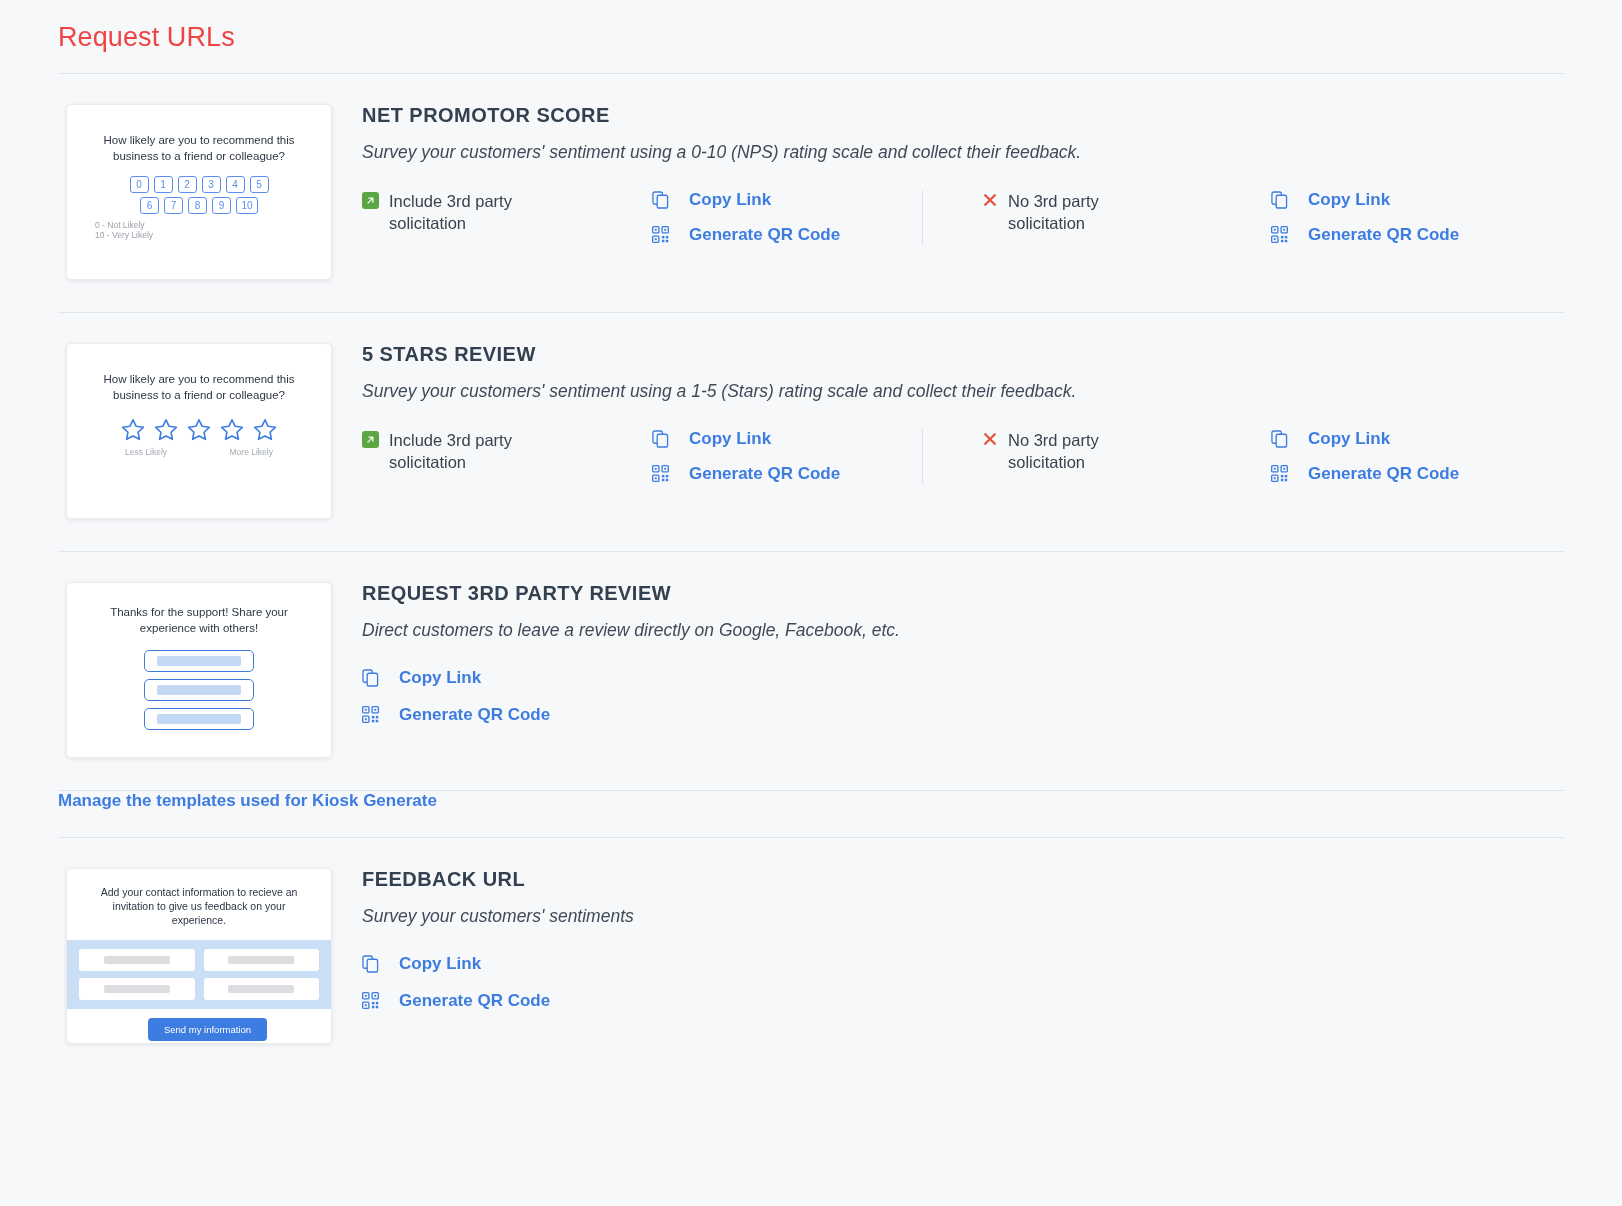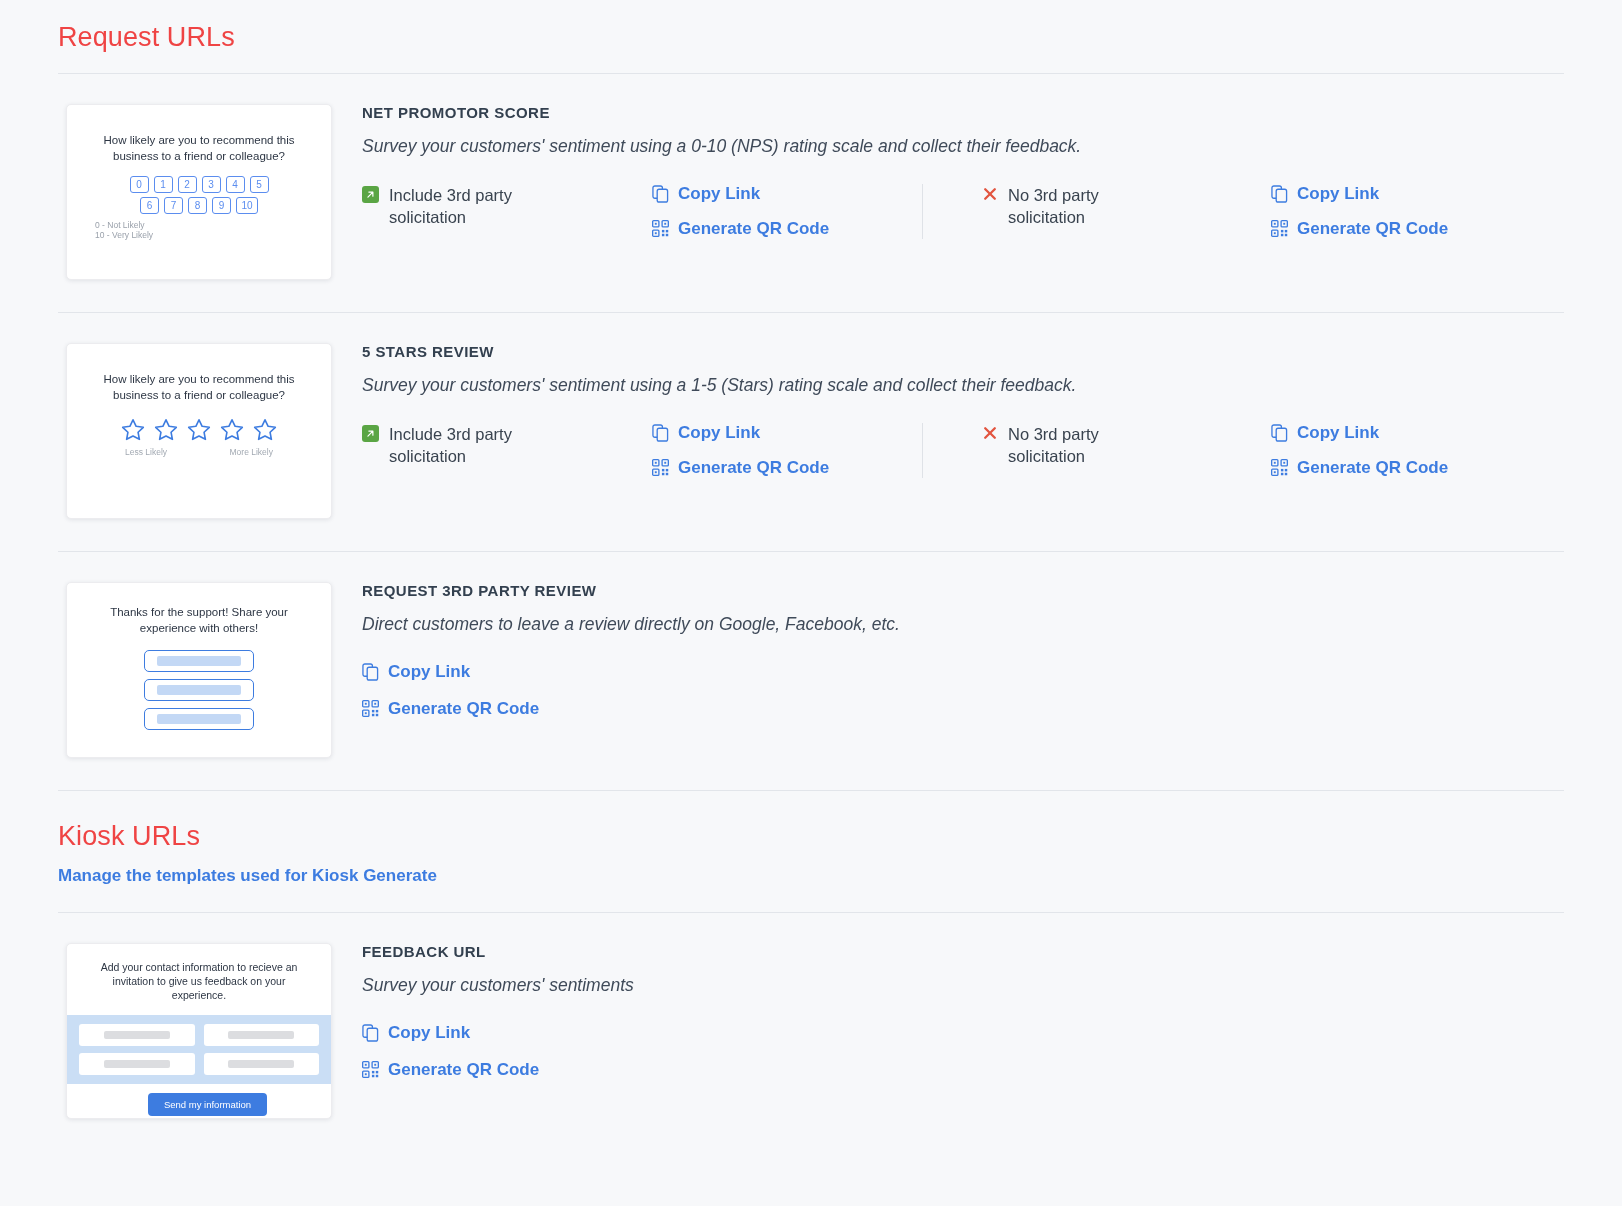--- a/index.html
+++ b/index.html
@@ -168,21 +168,21 @@
     padding: 6px 16px;
     border: none;
     cursor: pointer;
     font-family: inherit;
   }
 
   
   .content { flex: 1 1 auto; padding-left: 30px; min-width: 0; }
 
   .item-title {
-    font-size: 15px;
+    font-size: 20px;
     font-weight: 700;
     letter-spacing: .45px;
     color: #33404f;
     margin: 0 0 14px 0;
     text-transform: uppercase;
   }
   .item-desc {
     font-style: italic;
     font-size: 17.5px;
     color: #3f4a59;
@@ -211,21 +211,21 @@
     font-size: 16.5px;
     color: #39434f;
     line-height: 1.35;
   }
   .opt-label span.txt { max-width: 150px; display: block; }
 
   .links { display: flex; flex-direction: column; gap: 15px; }
   .link {
     display: flex;
     align-items: center;
-    gap: 9px;
+    gap: 20px;
     font-size: 17px;
     font-weight: 700;
     color: #3d7ce0;
     text-decoration: none;
     cursor: pointer;
     white-space: nowrap;
   }
   .link svg { display: block; flex: 0 0 auto; }
 
   .links.plain { gap: 17px; margin-top: 2px; }
@@ -546,21 +546,20 @@
           </span>
           <span>Generate QR Code</span>
         </a>
       </div>
     </div>
   </div>
 
   <div class="hr"></div>
 
   
-  <h1 class="section-title kiosk">Kiosk URLs</h1>
   <a class="kiosk-link">Manage the templates used for Kiosk Generate</a>
 
   <div class="hr"></div>
 
   
   <div class="row">
     <div class="preview">
       <div class="kiosk-prev-head">Add your contact information to recieve an invitation to give us feedback on your experience.</div>
       <div class="kiosk-fields">
         <div class="kiosk-field">

